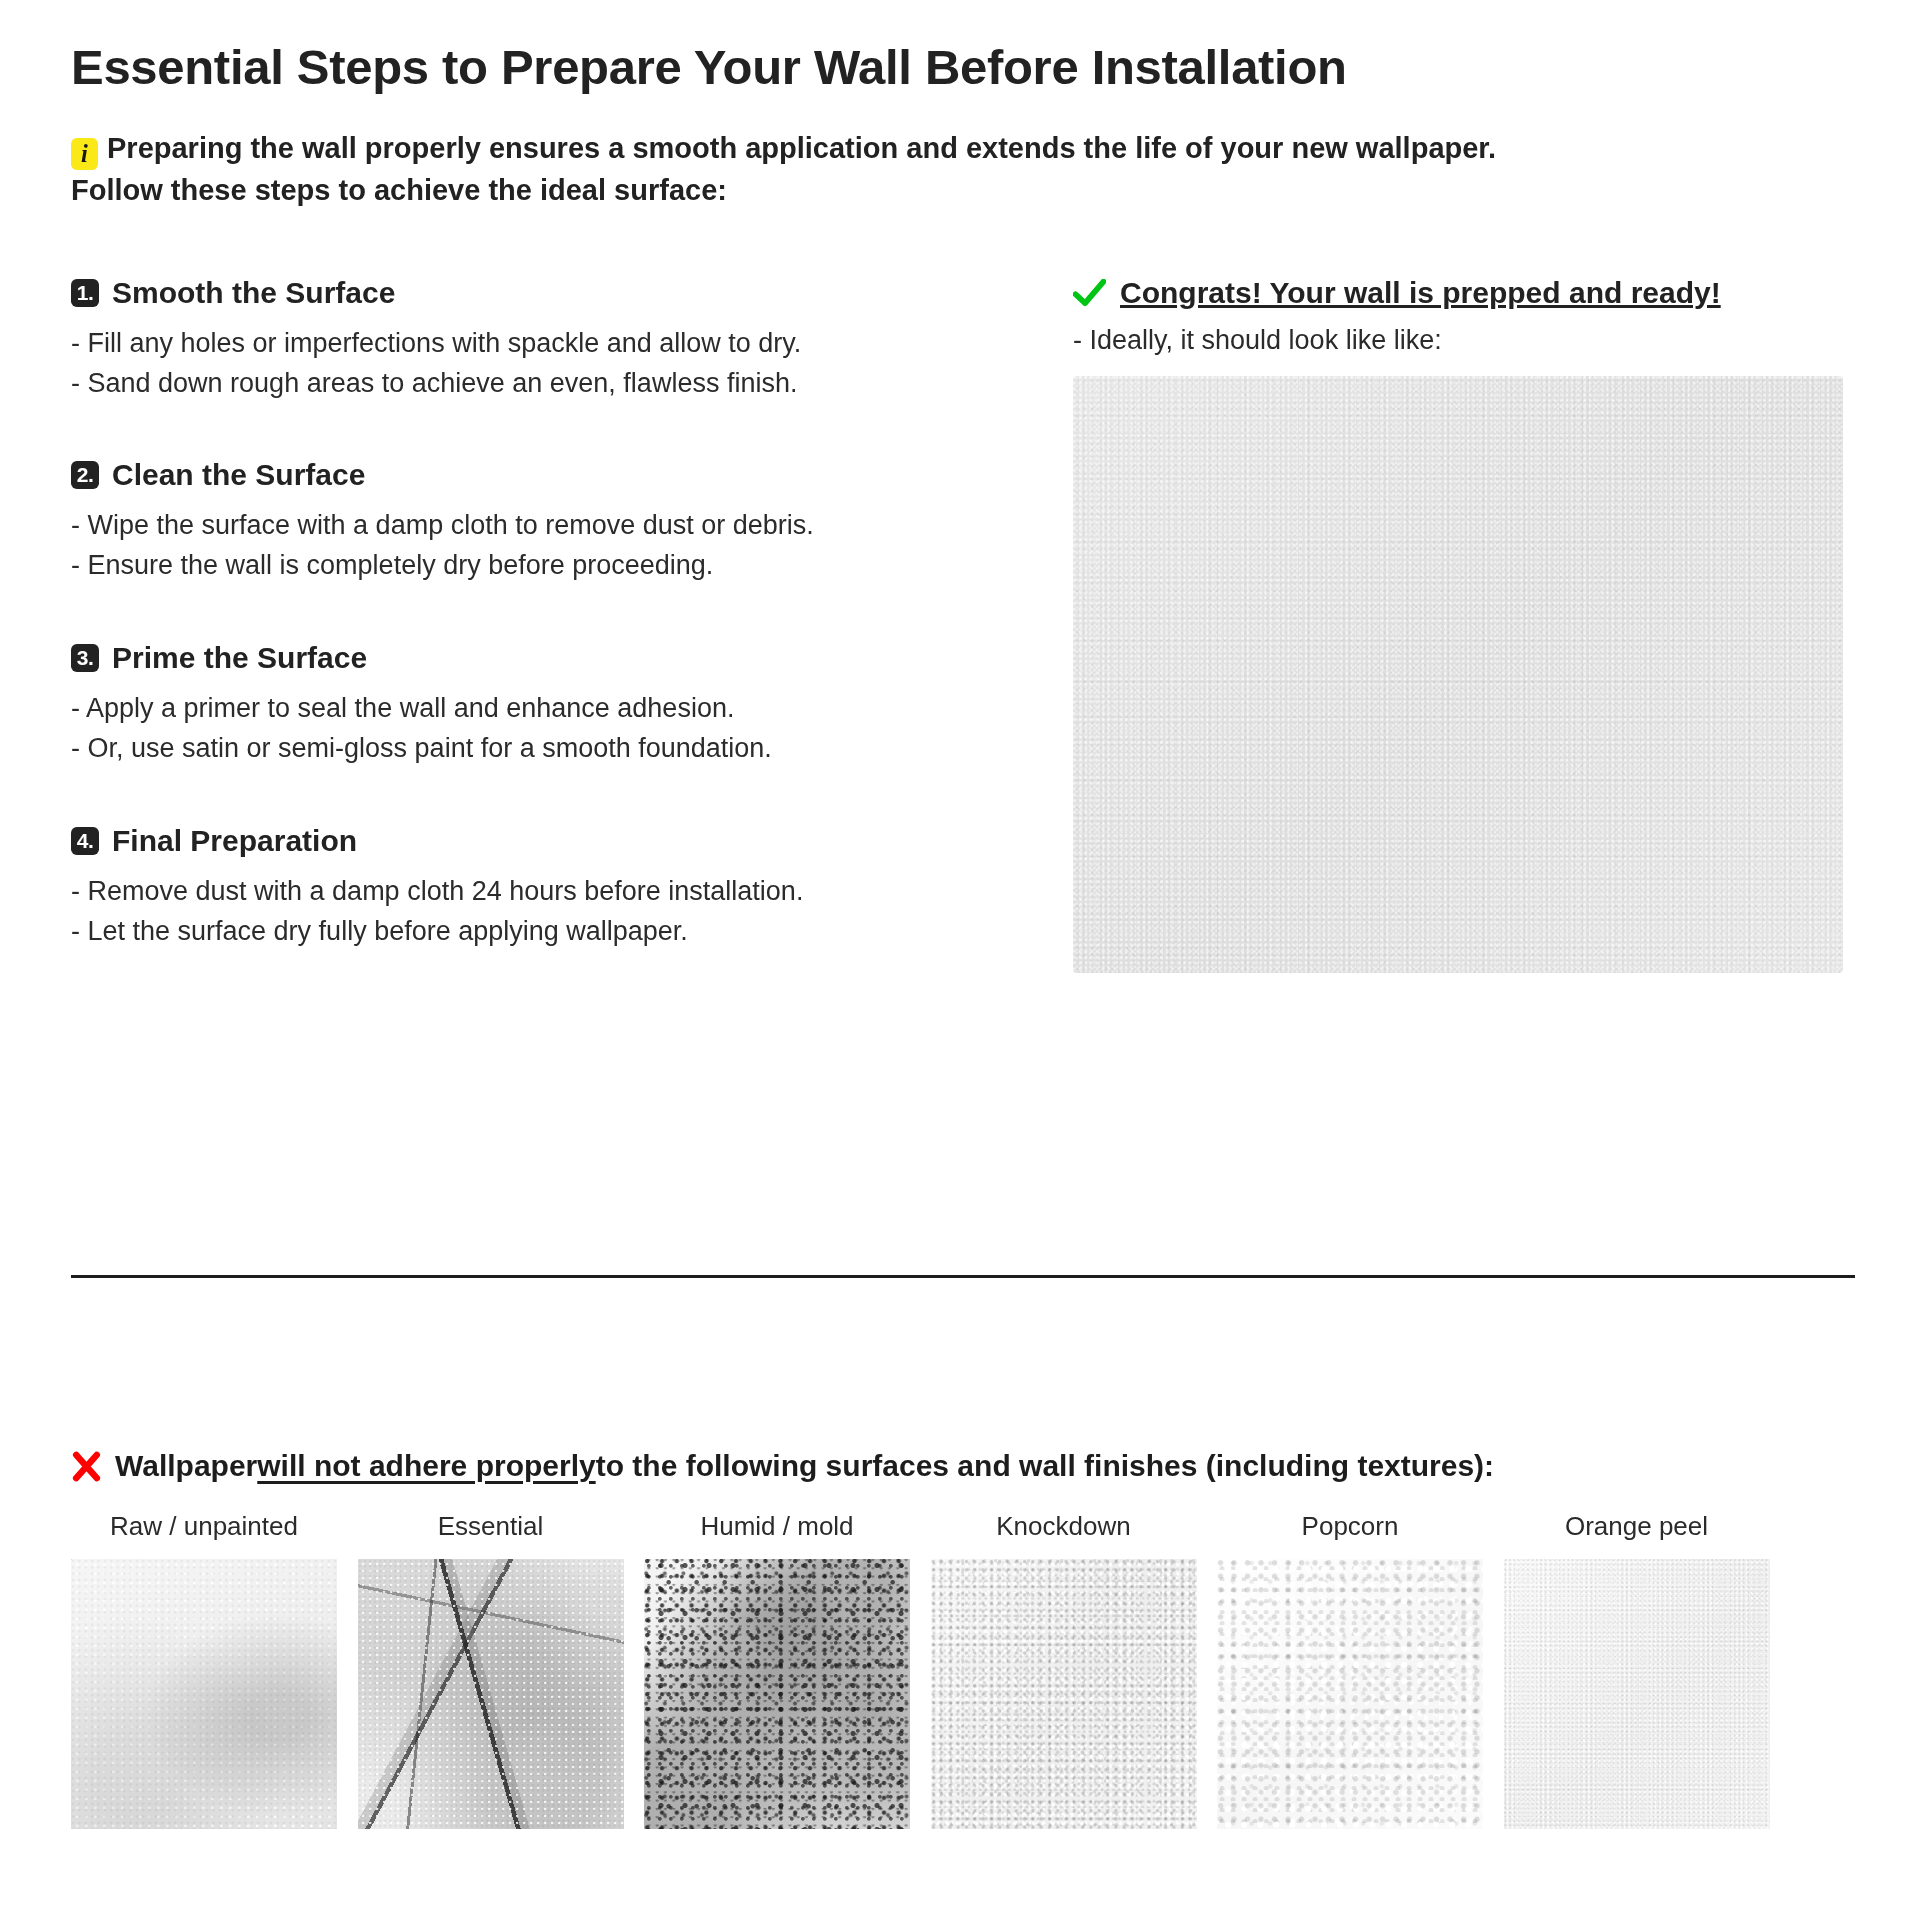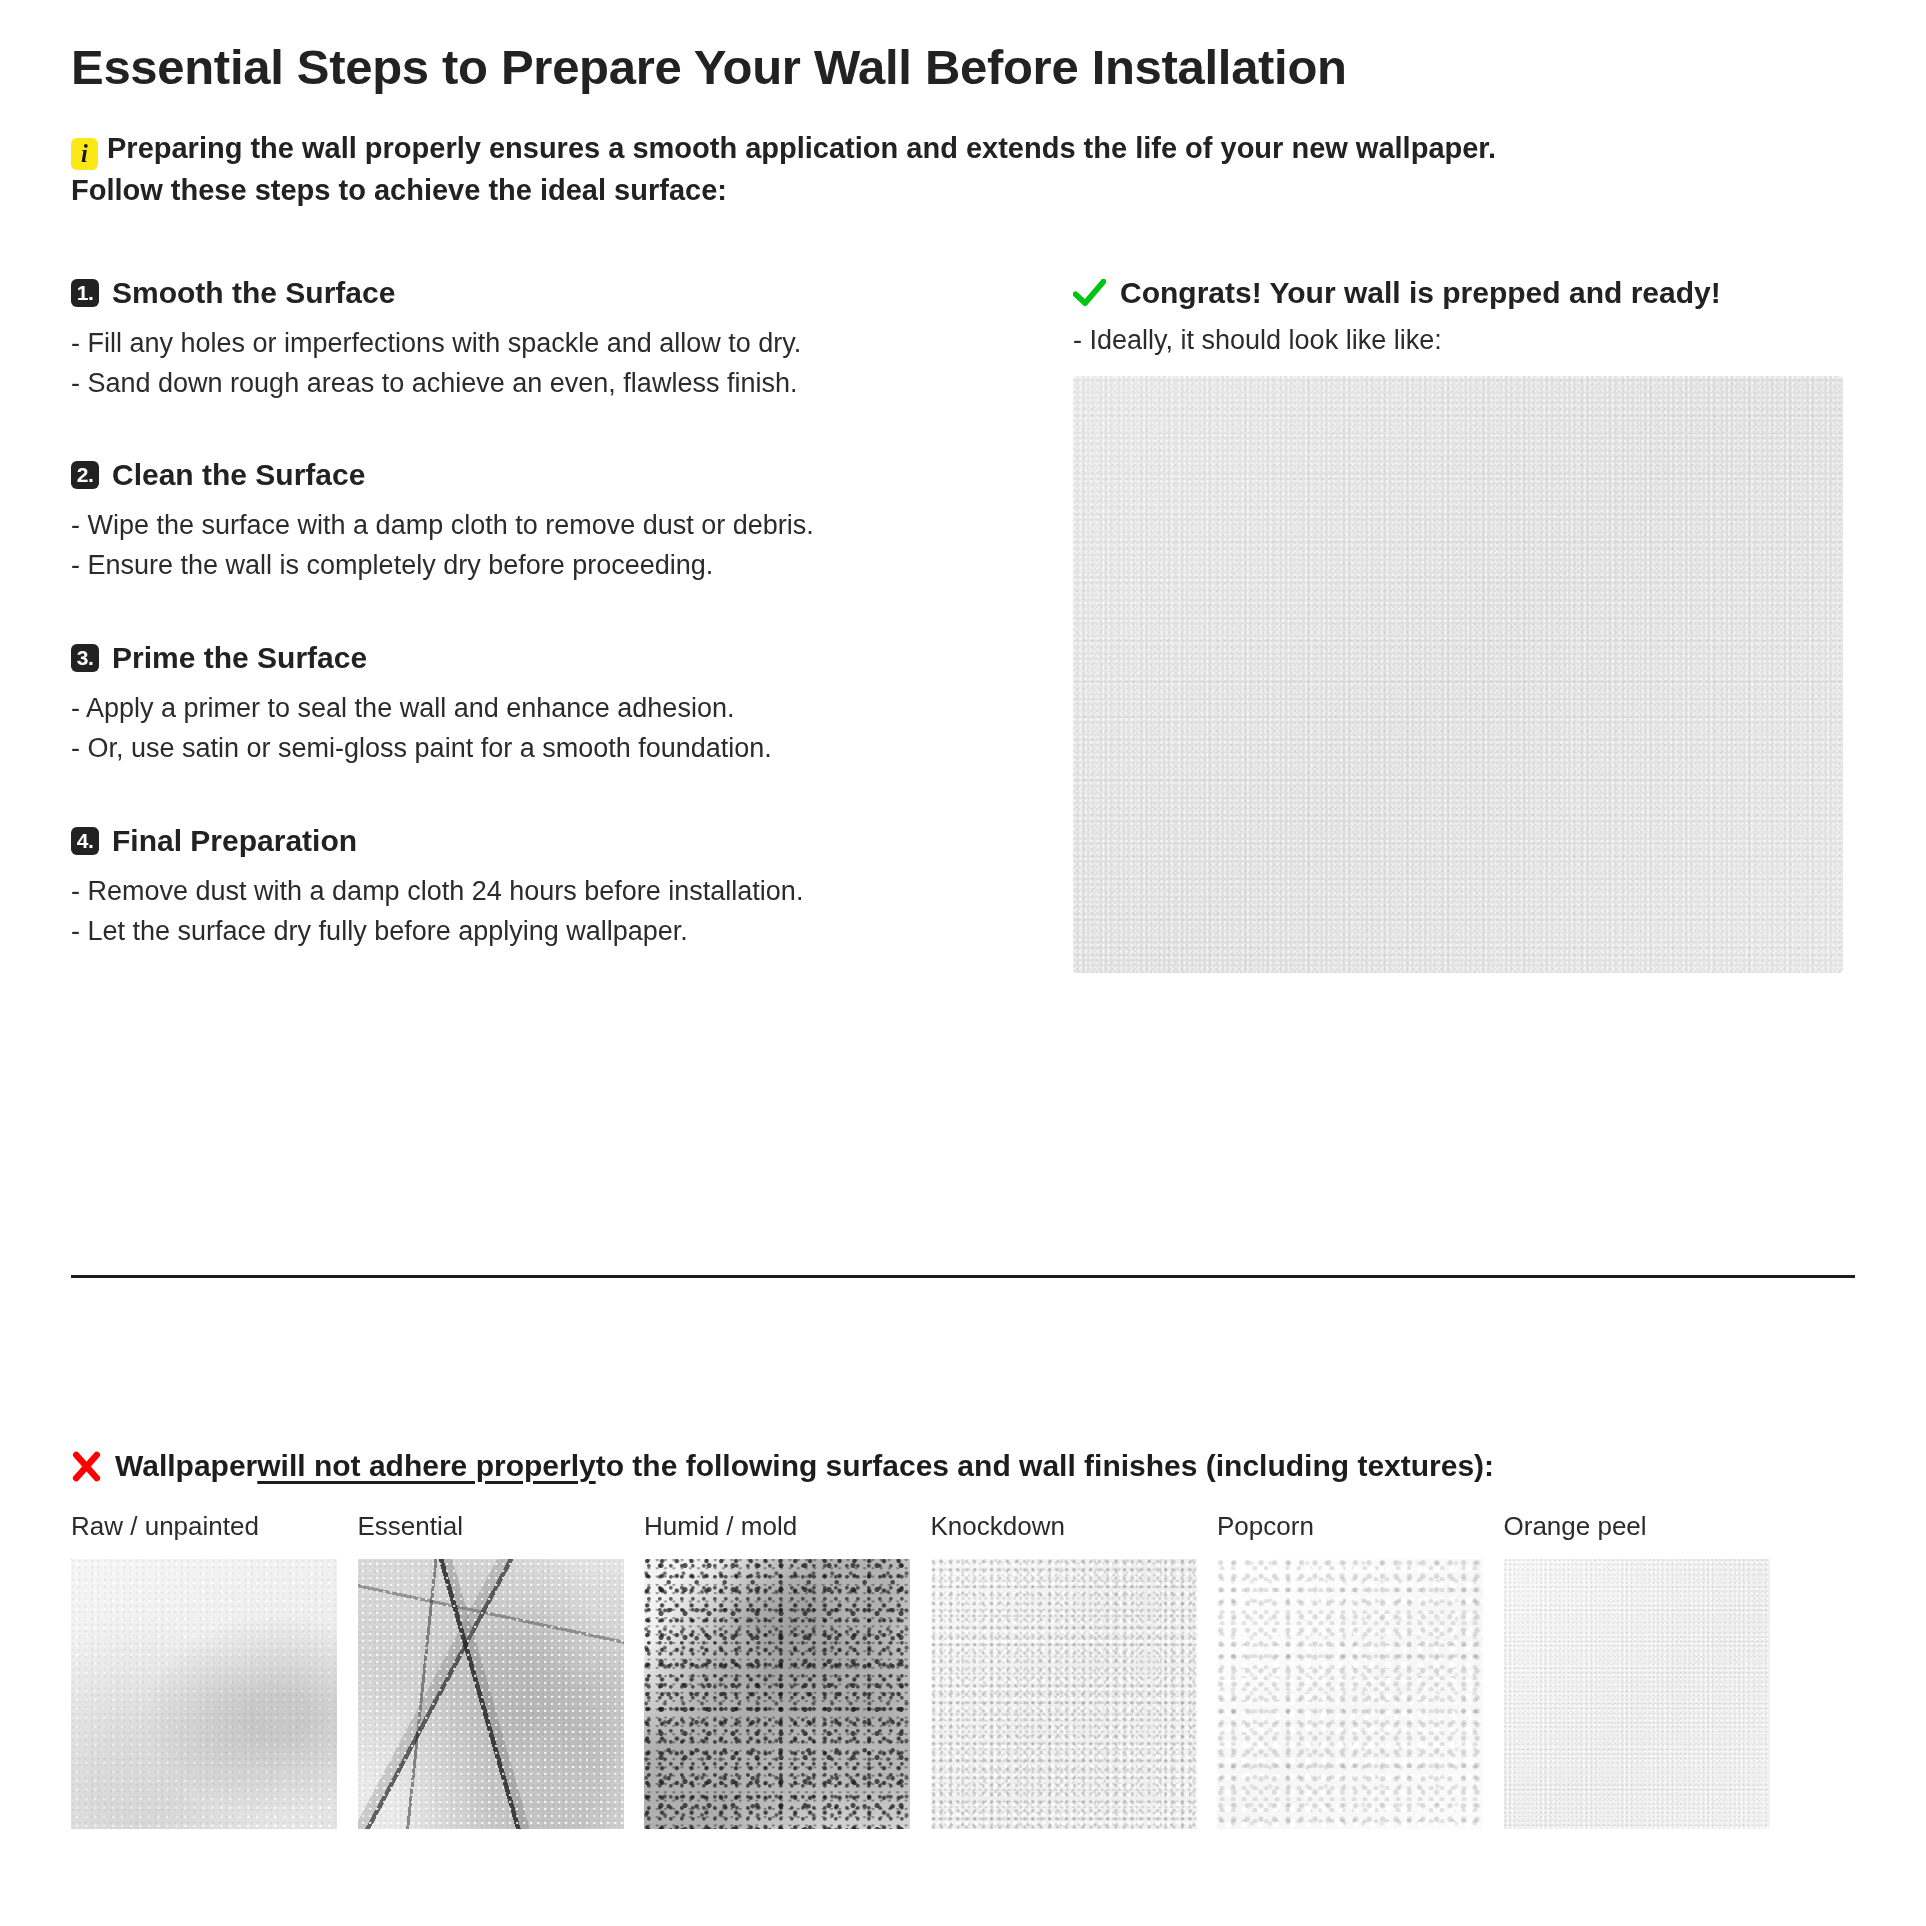--- a/index.html
+++ b/index.html
@@ -105,20 +105,21 @@
   .step-lines div { white-space: nowrap; }
 
   
   .congrats-head {
     display: flex;
     align-items: center;
     font-size: 30px;
     font-weight: bold;
     color: #222222;
     margin-bottom: 15.4px;
+    text-decoration: underline;
   }
   .check-icon {
     display: inline-block;
     margin-right: 14px;
     line-height: 0;
   }
   .congrats-sub {
     font-size: 27px;
     color: #2b2b2b;
     margin-bottom: 20.5px;
@@ -167,21 +168,21 @@
     margin-right: 13px;
     line-height: 0;
   }
   .warn-underline { text-decoration: underline; text-underline-offset: 4.5px; }
 
   .texture-grid {
     display: flex;
     margin-top: 28px;
     gap: 20.5px;
   }
-  .texture-cell { width: 266px; }
+  .texture-cell { width: 266px; text-align: center; }
   .texture-label {
     font-size: 26px;
     color: #2b2b2b;
     margin-bottom: 16.7px;
     white-space: nowrap;
   }
   .texture-img {
     width: 266px;
     height: 270px;
     background-color: #f2f2f2;

